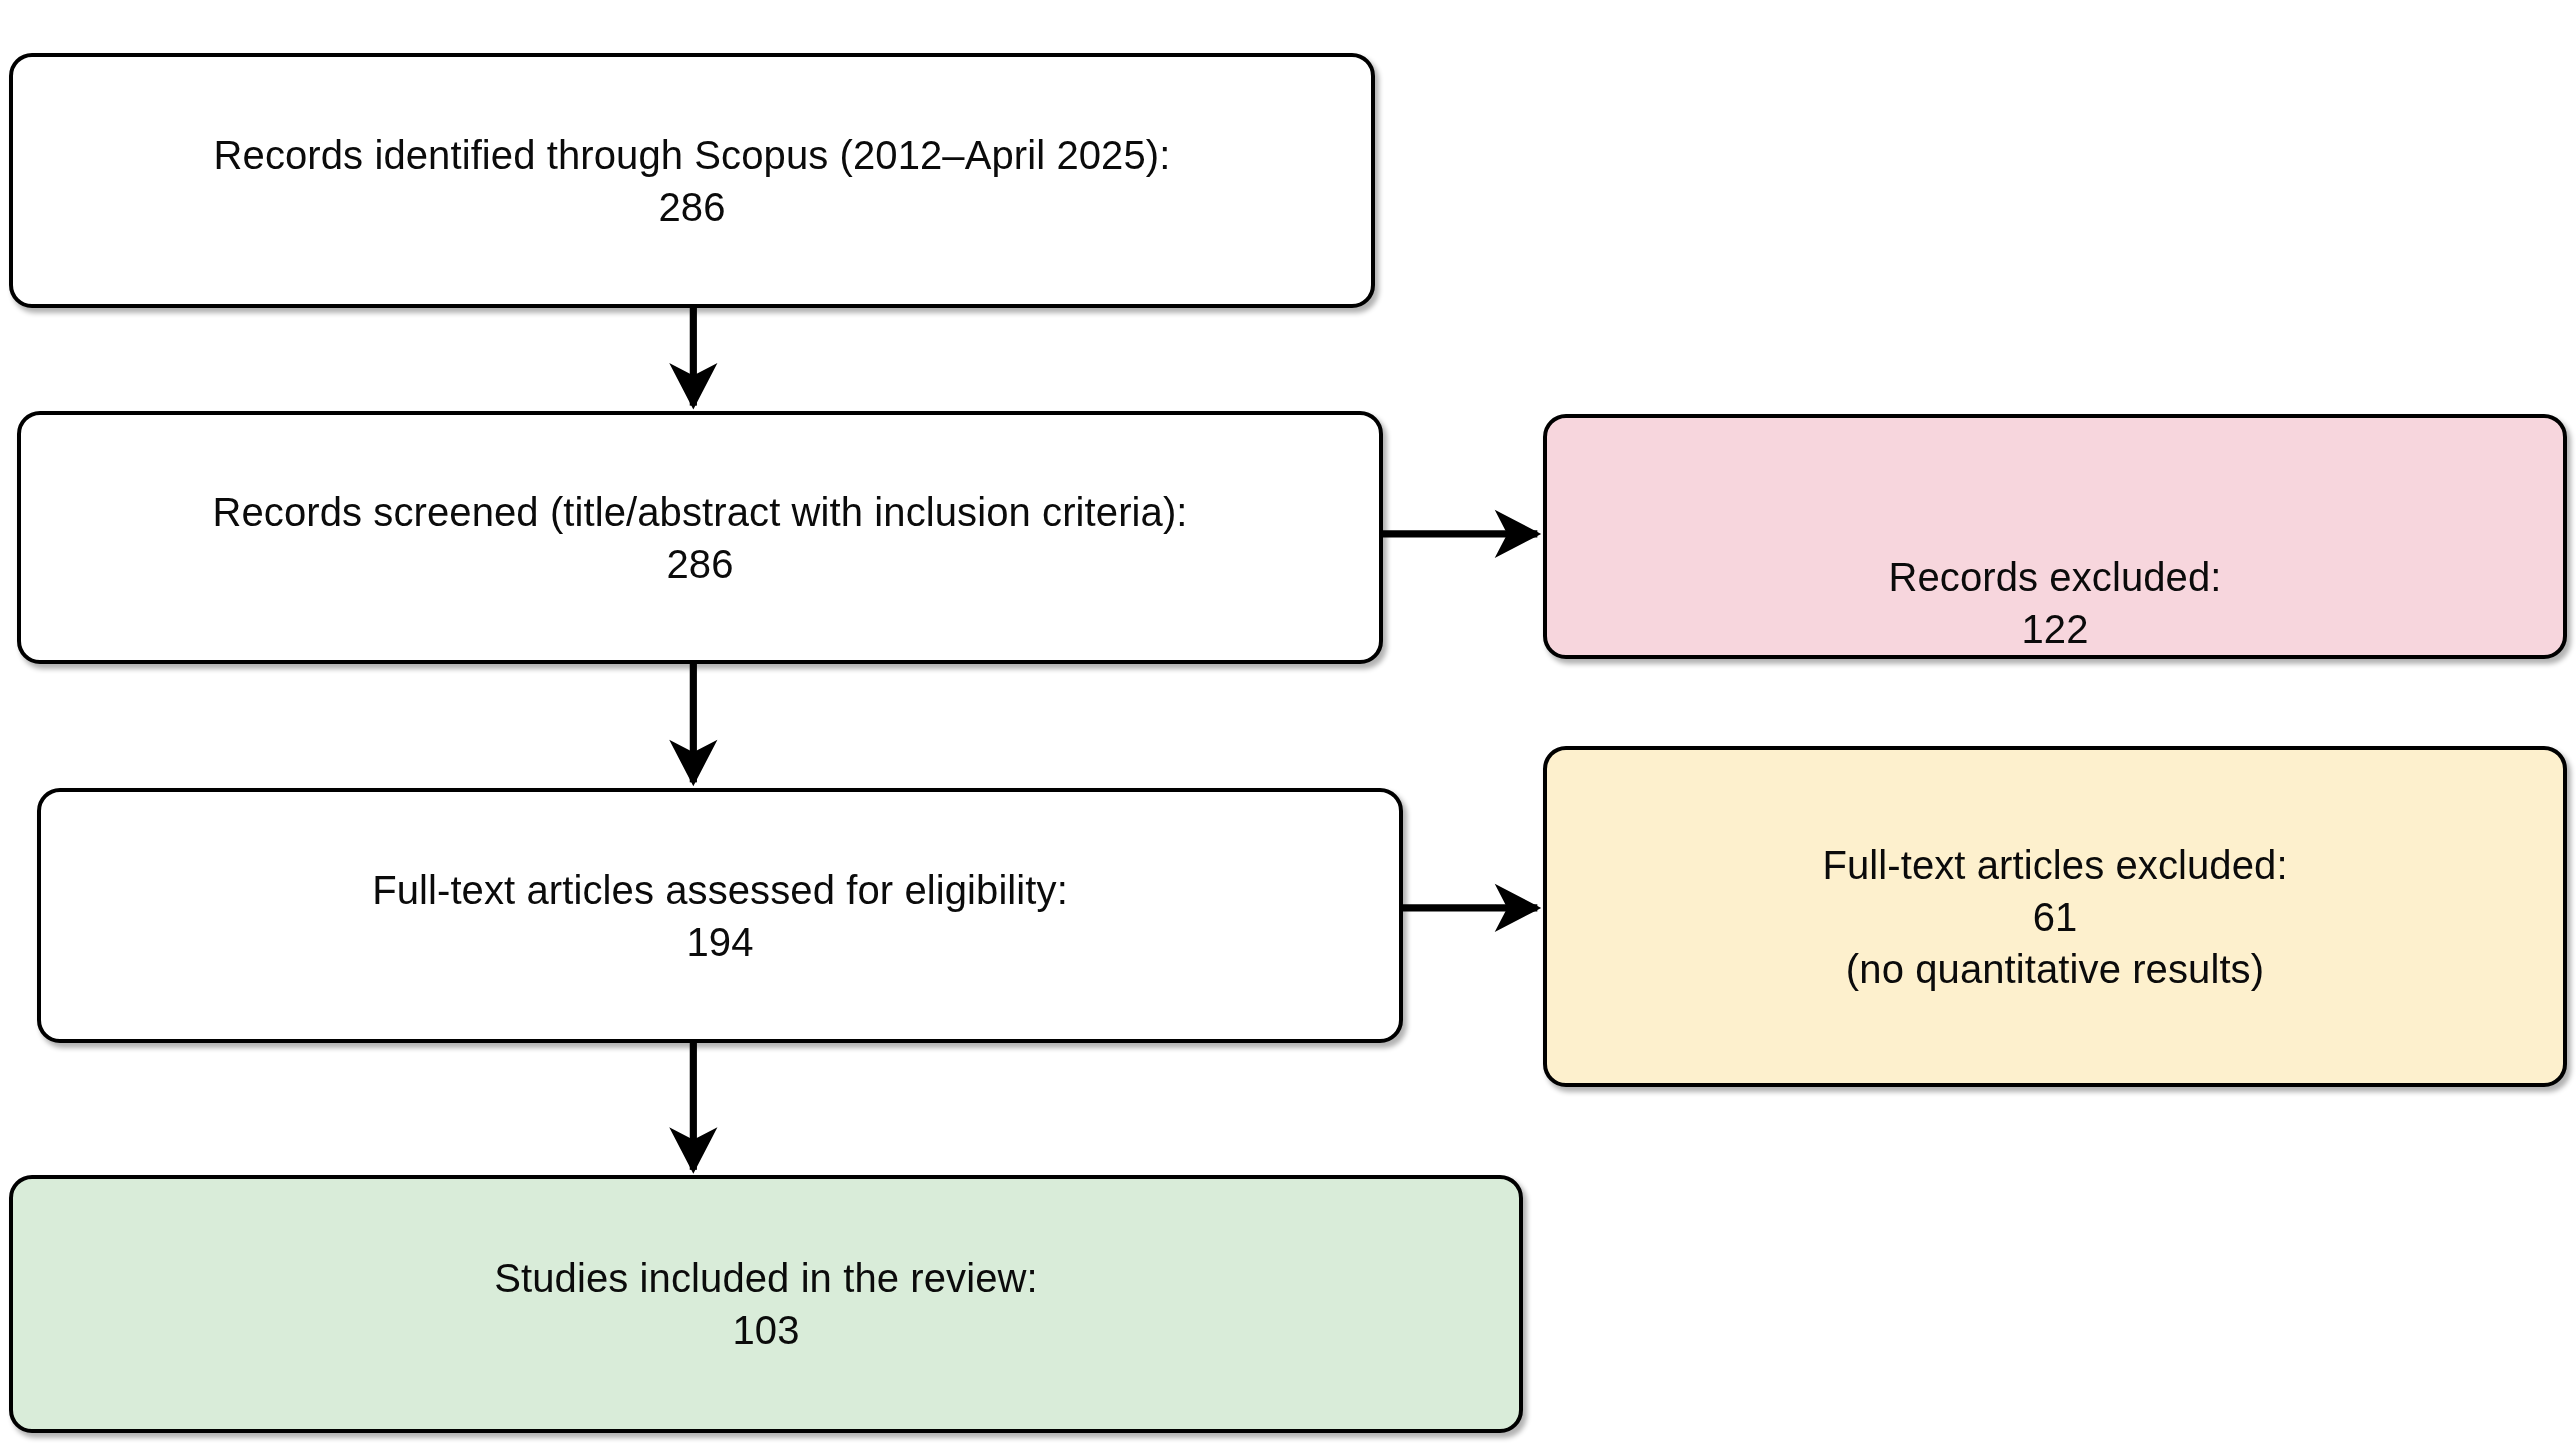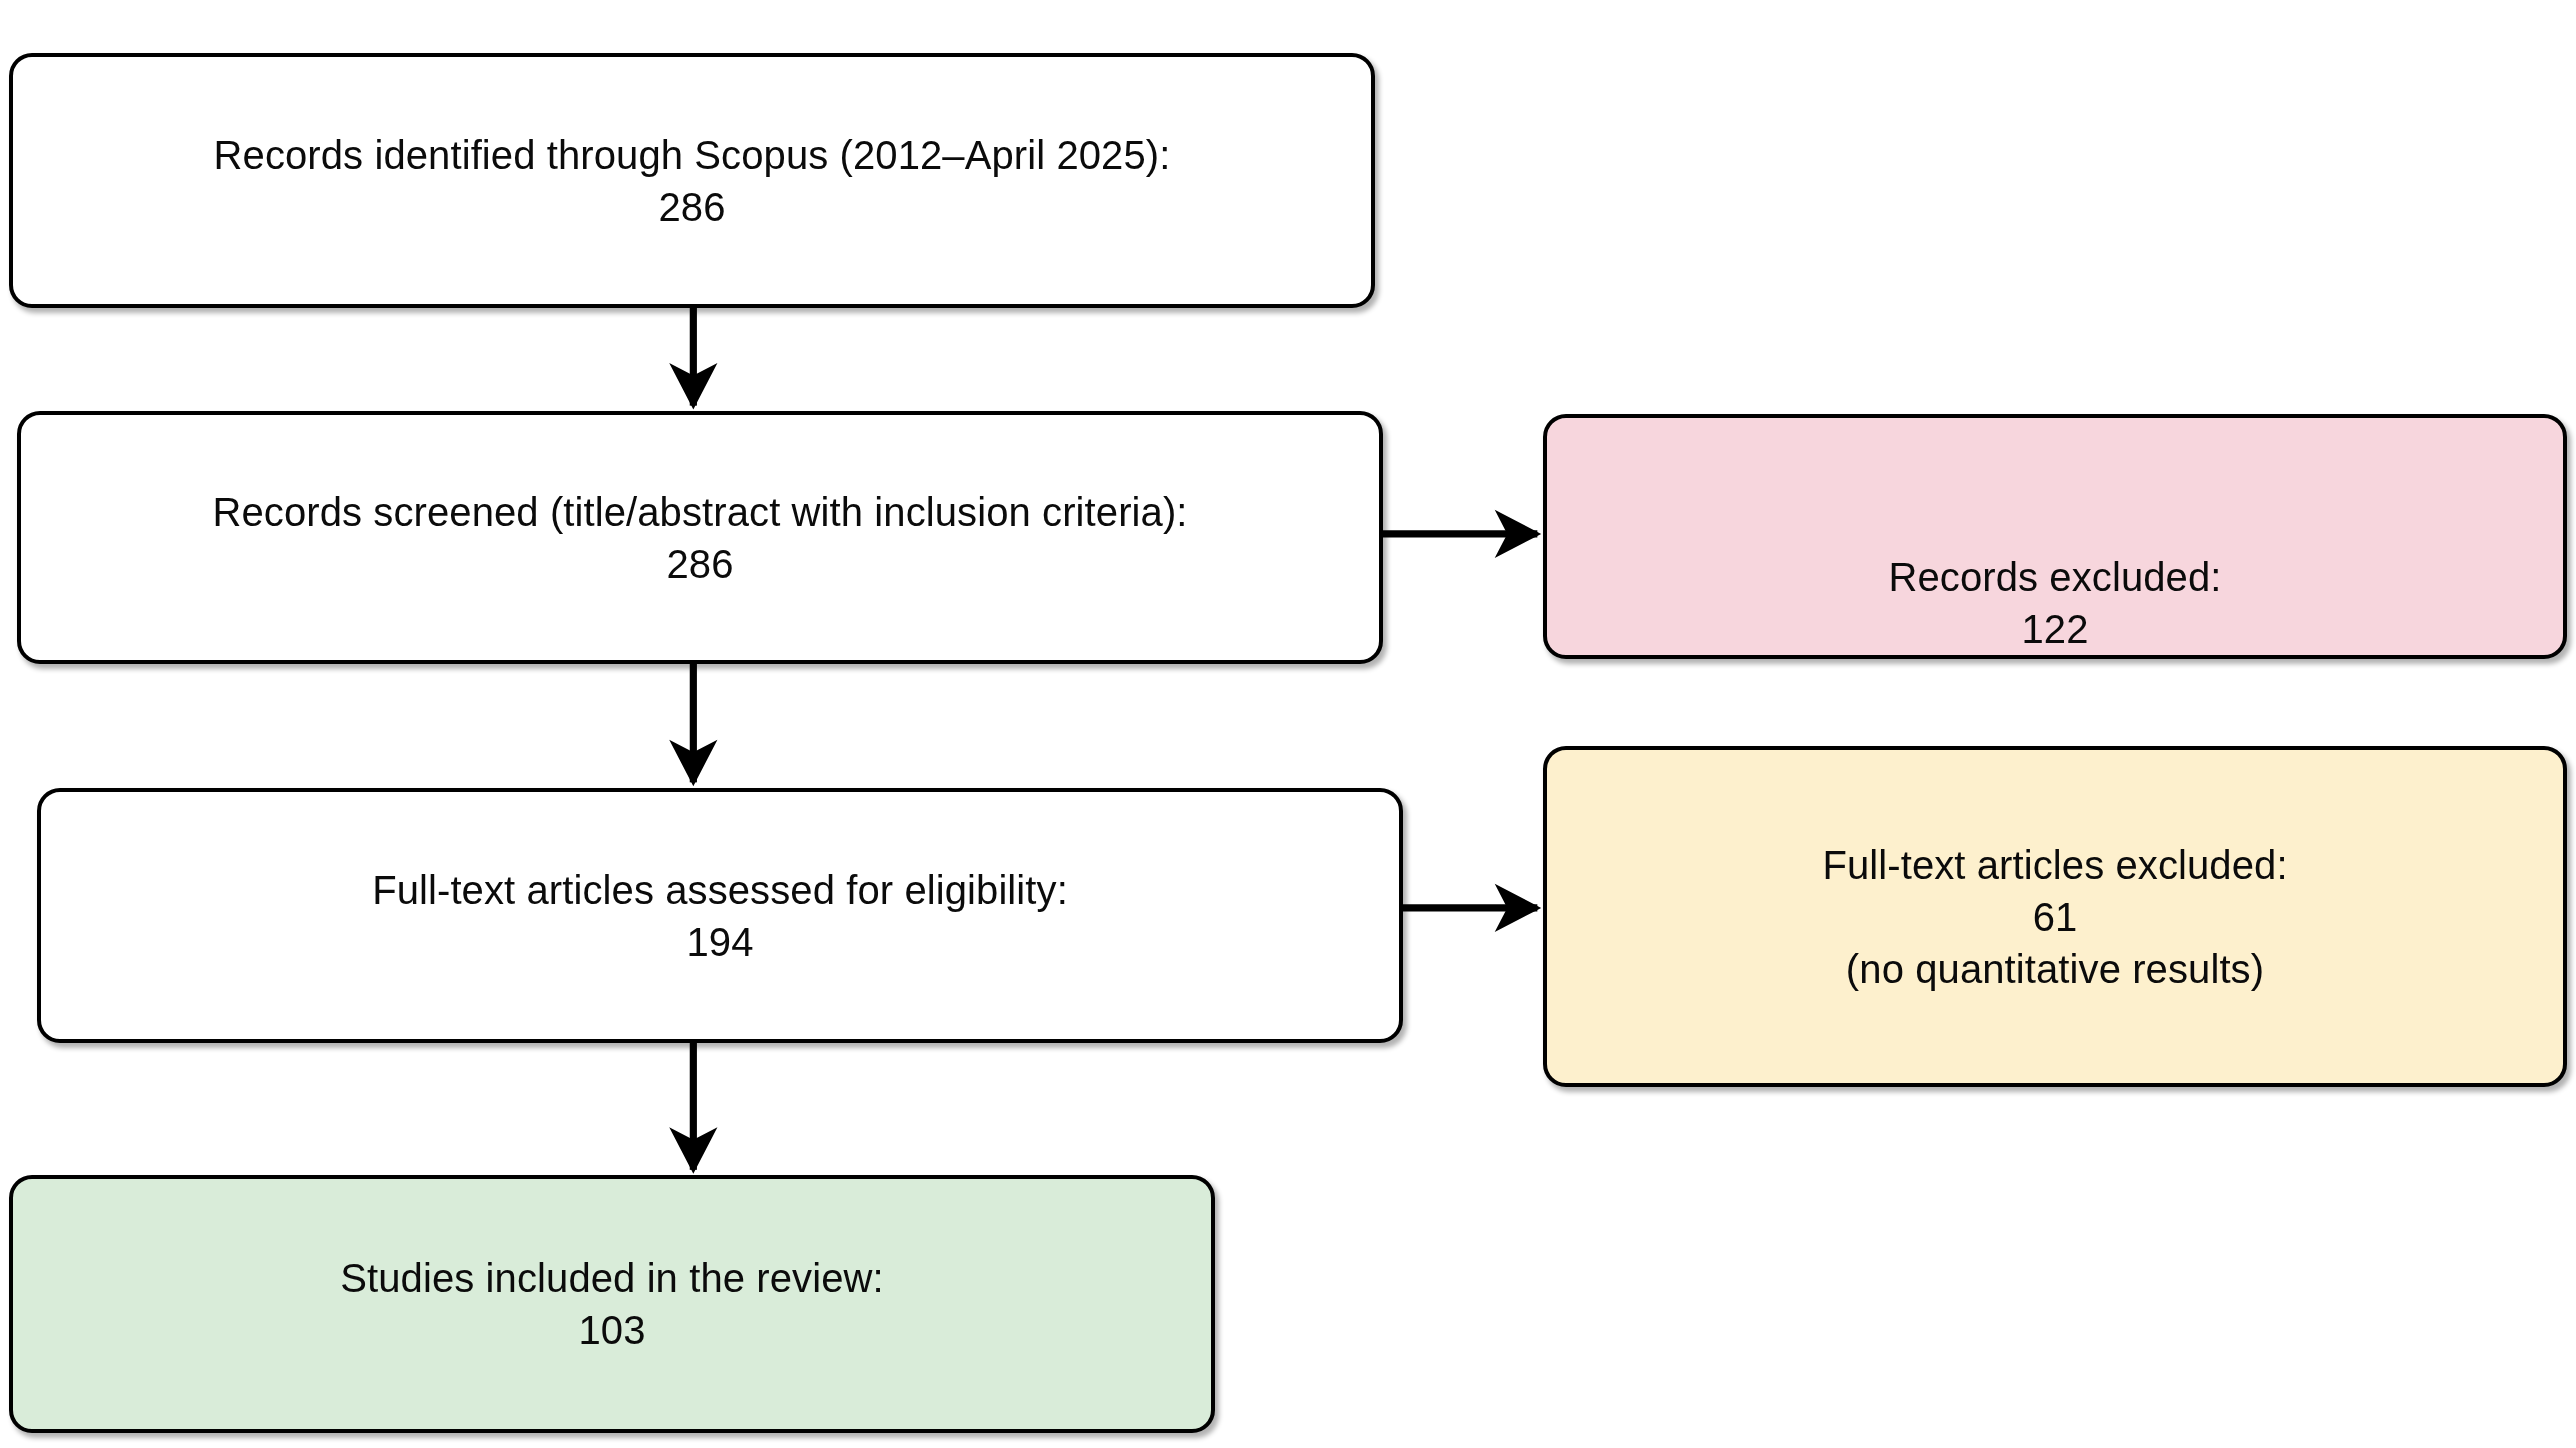--- a/index.html
+++ b/index.html
@@ -37,21 +37,21 @@
   }
   .node .line {
     display: block;
     white-space: nowrap;
   }
 
   
   #node-identified   { left: 9px;   top: 25px;   width: 1366px; height: 255px; margin-top: 28px; }
   #node-screened     { left: 9px;   top: 411px;  width: 1366px; height: 253px; margin-left: 8px; }
   #node-fulltext     { left: 9px;   top: 788px;  width: 1366px; height: 255px; margin-left: 28px; }
-  #node-included     { left: 9px;   top: 1175px; width: 1206px; height: 258px; }
+  #node-included     { left: 9px;   top: 1175px; width: 1514px; height: 258px; }
   #node-records-excluded   { left: 1543px; top: 414px; width: 1024px; height: 245px; }
   #node-fulltext-excluded  { left: 1543px; top: 746px; width: 1024px; height: 341px; }
 
   
   #connectors {
     position: absolute;
     left: 0;
     top: 0;
     width: 2576px;
     height: 1449px;

